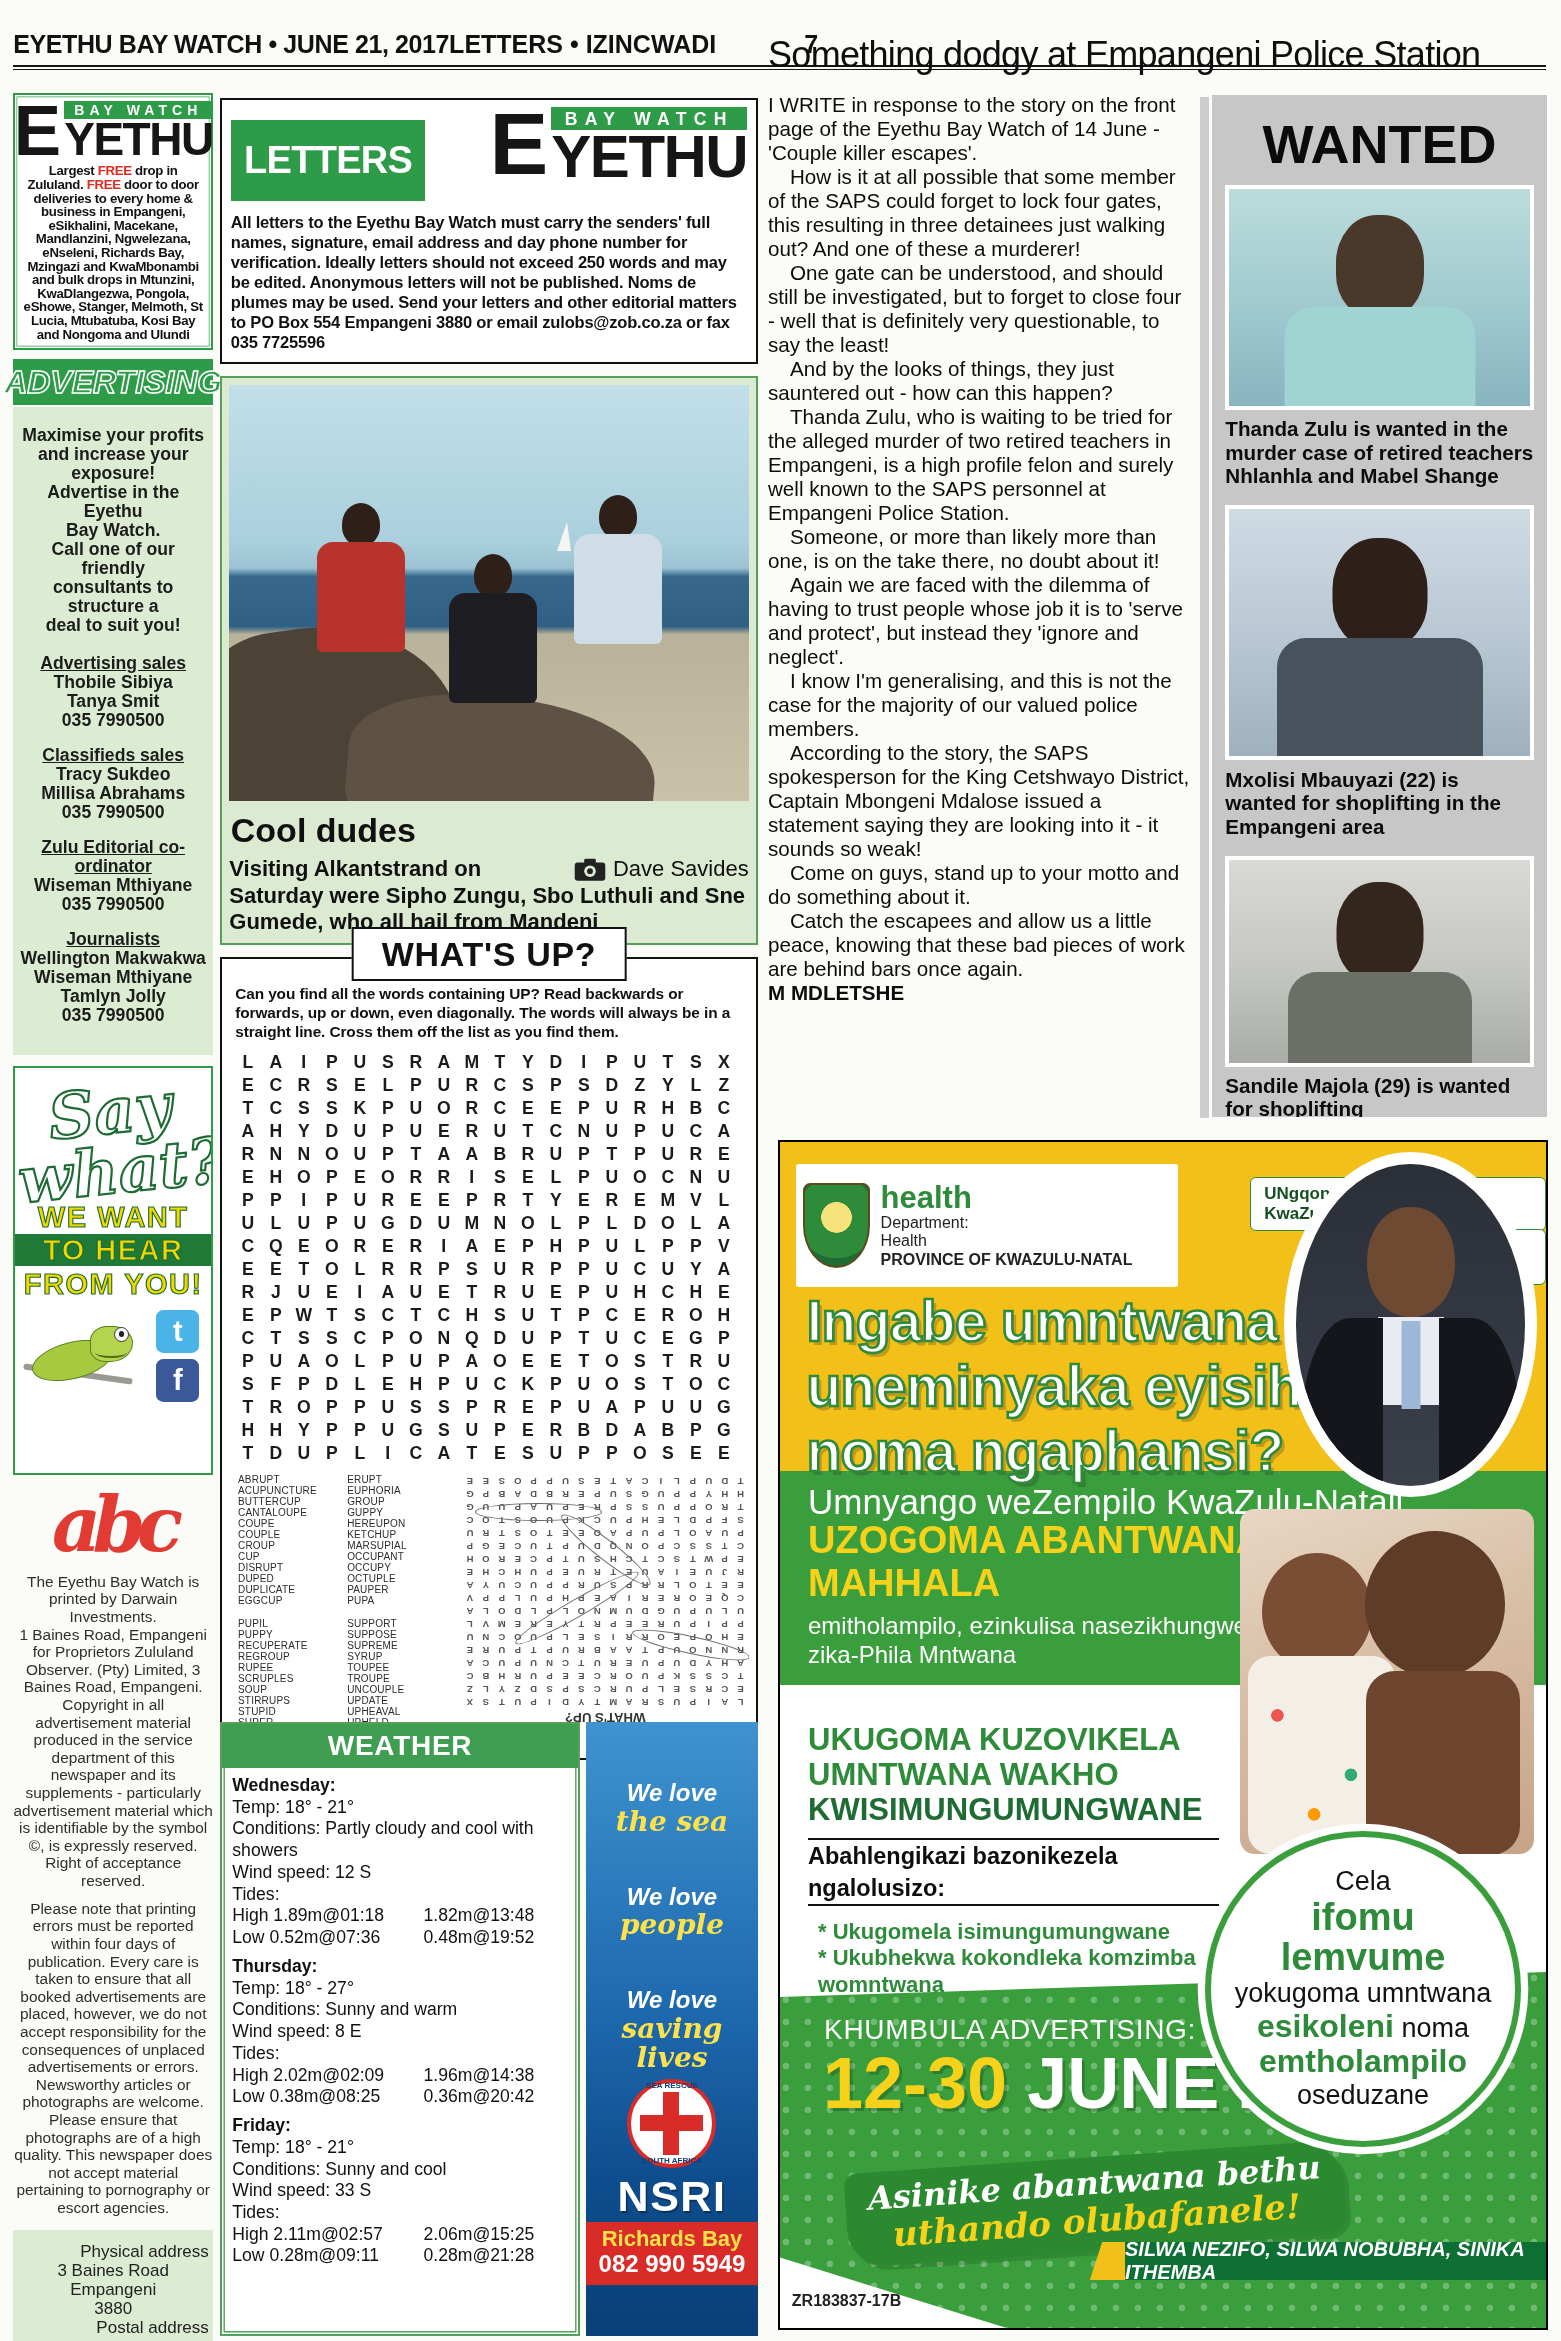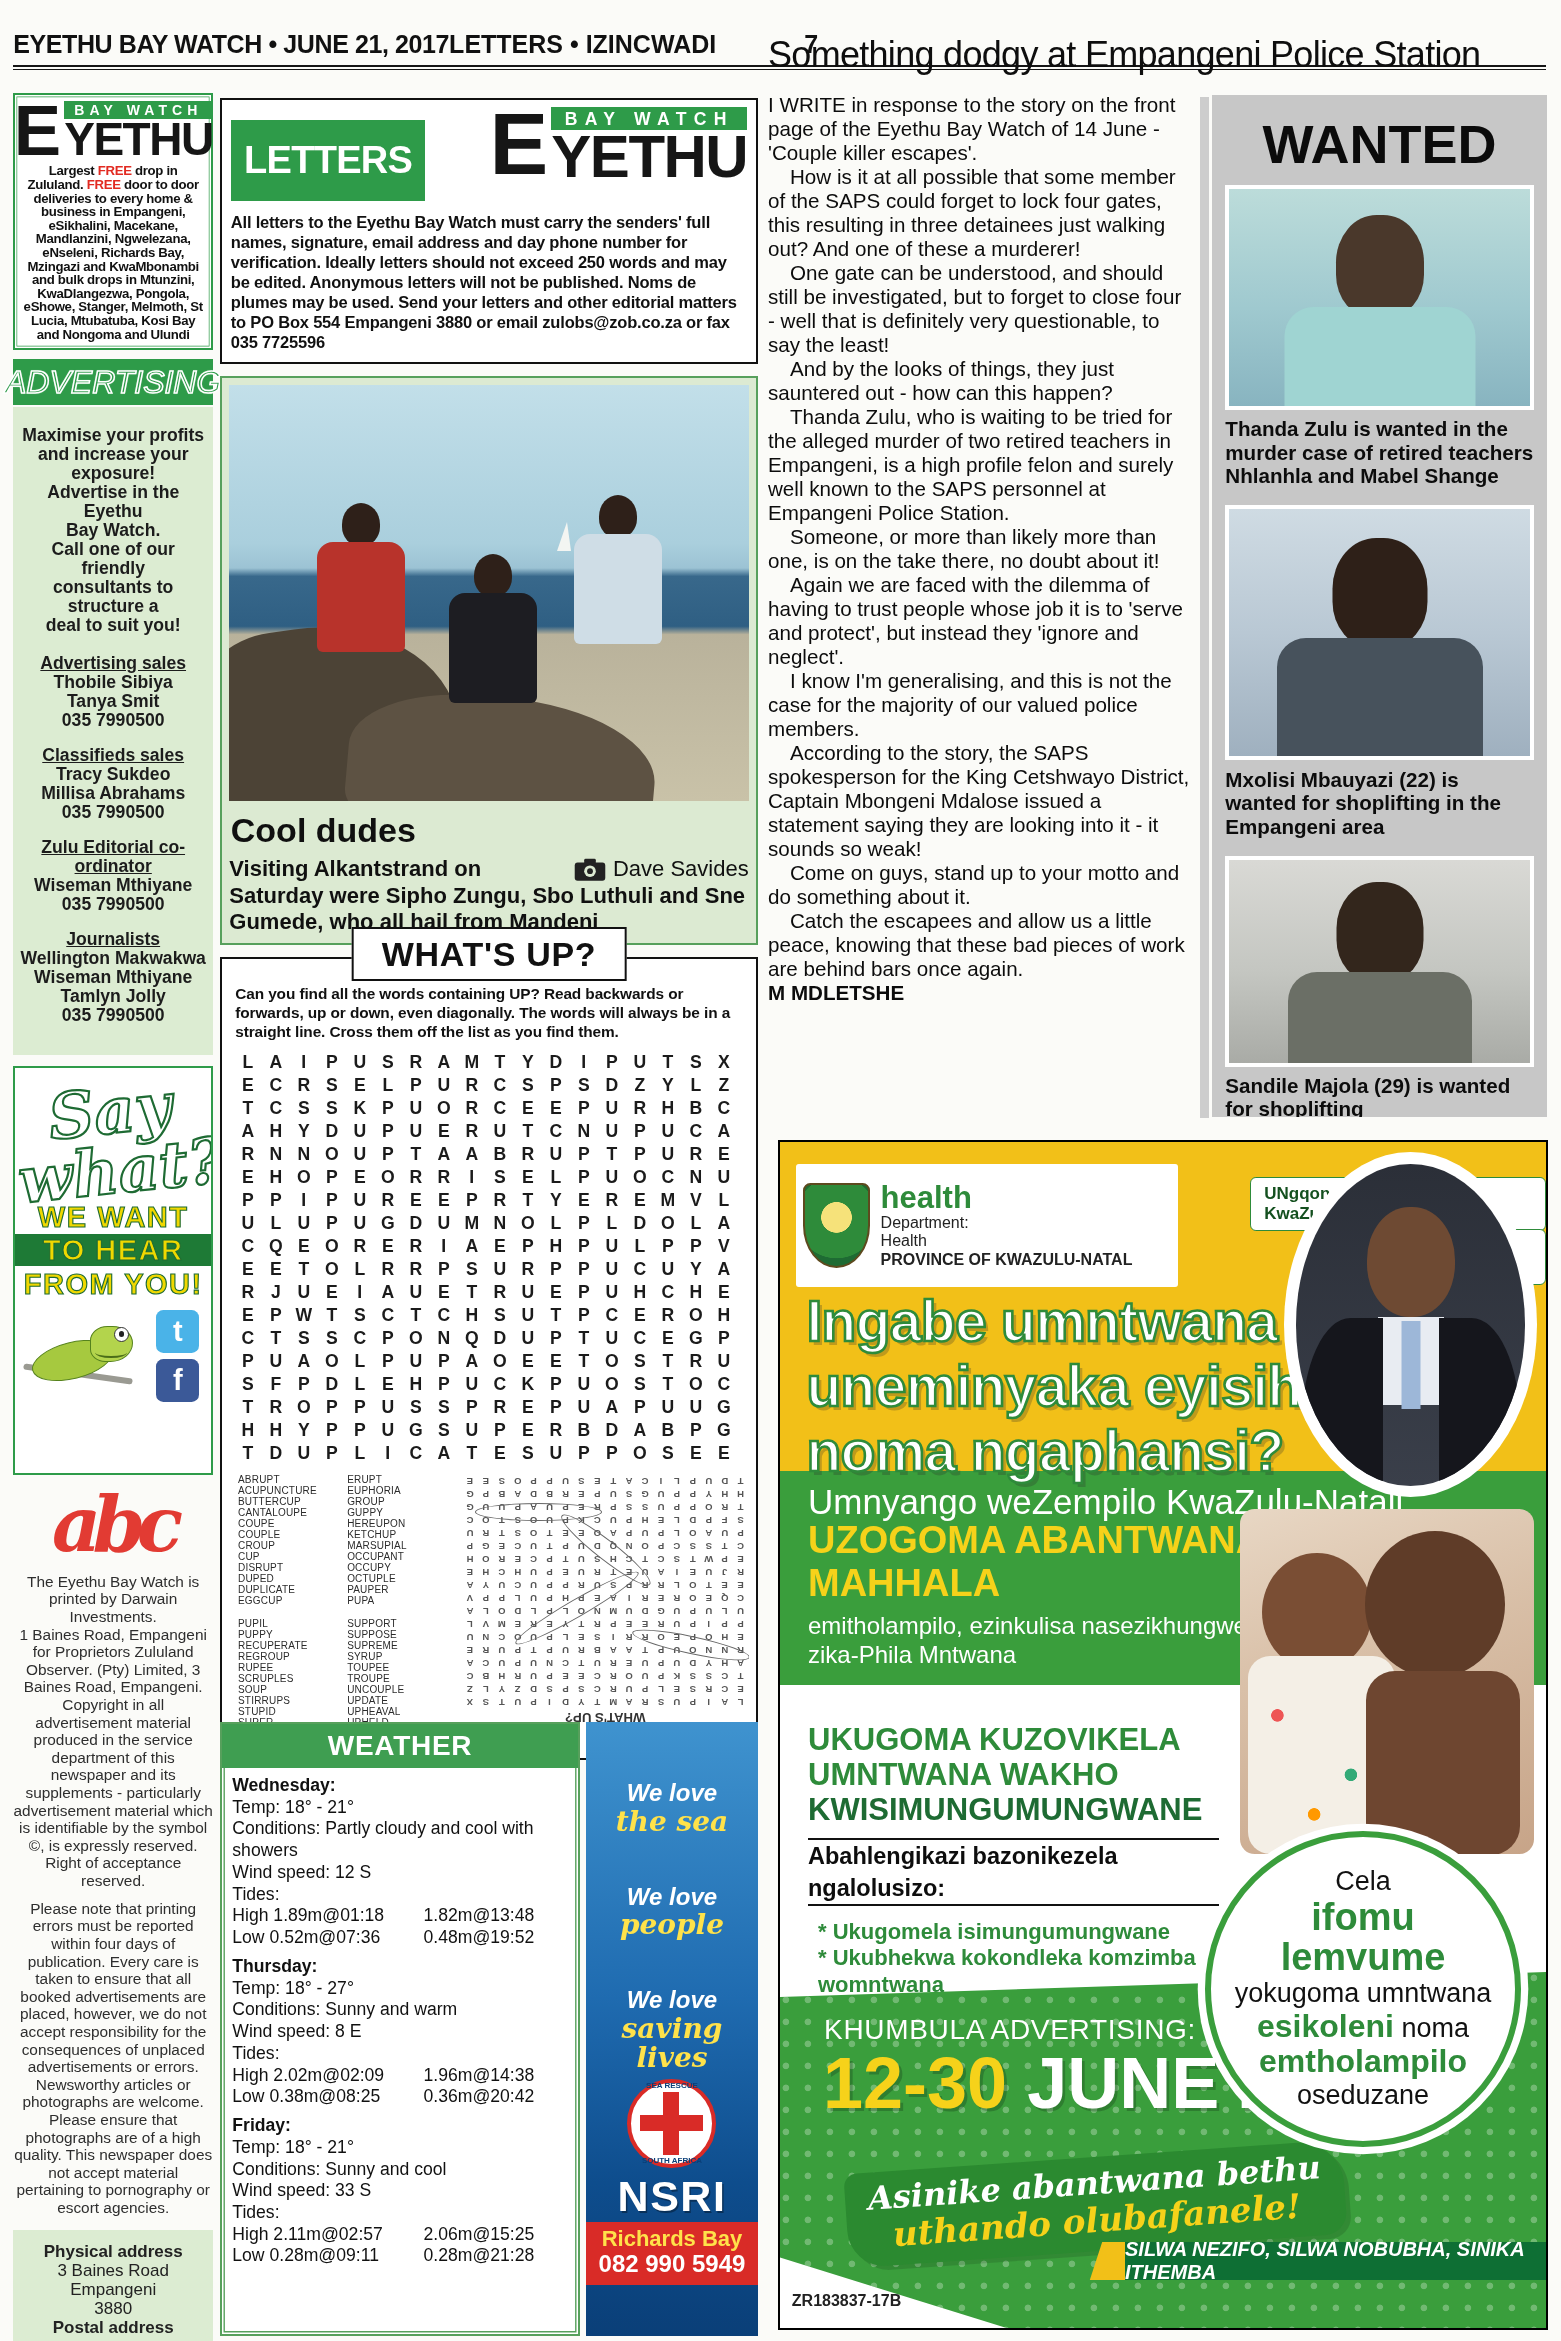--- a/index.html
+++ b/index.html
@@ -20,21 +20,21 @@
   .masthead-box{border:2.9px solid #2e9b49;background:#fff;padding:5.9px 4.4px 7.3px;box-shadow:inset 0 0 0 1.5px #fff, inset 0 0 0 2.2px #2e9b49;}
   .eyethu-logo{display:flex;align-items:flex-start;justify-content:center;}
   .eyethu-e{font-size:71px;line-height:59px;font-weight:bold;letter-spacing:-2.9px;color:#161616;}
   .eyethu-right{display:flex;flex-direction:column;margin-left:6px;}
   .baywatch-bar{background:#2e9b49;color:#fff;font-weight:bold;font-size:14px;letter-spacing:5.1px;text-align:center;padding:1.5px 4.4px 0.7px;}
   .eyethu-rest{font-size:46px;line-height:41px;font-weight:bold;letter-spacing:-1.5px;color:#161616;}
   .masthead-blurb{margin-top:4.4px;font-size:13.2px;line-height:13.6px;font-weight:bold;text-align:center;letter-spacing:-0.3px;}
   .masthead-blurb .red{color:#e22a21;}
 
   .adv-banner{margin-top:8.8px;background:#2e9b49;height:46px;display:flex;align-items:center;justify-content:center;
-    font-size:32px;font-weight:normal;font-style:italic;color:#2e9b49;-webkit-text-stroke:1.5px #ffffff;text-shadow:0 0 1.5px #fff;}
+    font-size:32px;font-weight:bold;font-style:italic;color:#2e9b49;-webkit-text-stroke:1.5px #ffffff;text-shadow:0 0 1.5px #fff;}
   .adv-box{background:#dcecd2;margin-top:1.5px;padding:19px 5.9px 14.7px;text-align:center;font-weight:bold;font-size:17.6px;line-height:19px;color:#1c1c1c;}
   .adv-pitch{white-space:pre-line;margin-bottom:19px;}
   .adv-sec{margin-bottom:16px;}
   .adv-sec-title{text-decoration:underline;}
 
   .saywhat-box{margin-top:10.3px;border:2.9px solid #2e9b49;background:#fff;height:405px;text-align:center;position:relative;overflow:hidden;}
   .say-script{font-family:"DejaVu Serif",serif;font-style:italic;font-weight:bold;color:#fff;
     -webkit-text-stroke:2.2px #1e6b33;font-size:63px;line-height:60px;transform:rotate(-6deg);margin-top:13.2px;}
   .wewant{font-weight:bold;font-size:29px;line-height:32px;color:#f0d800;-webkit-text-stroke:1.1px #1e6b33;letter-spacing:1.5px;}
   .tohear-band{background:#1e7a36;margin:1.5px 0;}
@@ -48,21 +48,21 @@
   .g-mouth{position:absolute;left:68px;top:28px;width:32px;height:8.8px;border-bottom:2.2px solid #4a6d18;border-radius:0 0 50% 50%;}
   .social{display:flex;flex-direction:column;gap:5.9px;}
   .icon-sq{width:43px;height:43px;border-radius:7.3px;color:#fff;font-weight:bold;font-size:29px;display:flex;align-items:center;justify-content:center;}
   .tw{background:#4ab3e8;}
   .fb{background:#3b5998;}
 
   .abc-logo{font-family:"DejaVu Serif",serif;font-weight:bold;font-style:italic;color:#e23b33;
     font-size:76px;line-height:76px;letter-spacing:-8.8px;text-align:center;margin:11.8px 0 4.4px;}
   .imprint-text,.notice-text{font-size:15.4px;line-height:17.6px;text-align:center;color:#2e2e2e;white-space:pre-line;margin-top:10.3px;}
   .addr-box{background:#dcecd2;margin-top:13.2px;padding:11.8px 4.4px;text-align:center;font-size:17px;line-height:19px;color:#222;}
-  .addr-title{font-weight:bold;}
+  .addr-title{font-weight:normal;text-align:right;}
 
   
   .col-mid{position:absolute;left:220px;top:98px;width:538px;}
   .policy-box{border:2.9px solid #111;background:#fff;padding:7.3px 8.8px 10.3px;}
   .policy-head{display:flex;align-items:flex-start;justify-content:space-between;margin-bottom:10.3px;}
   .letters-tab{background:#2e9b49;color:#fff;font-weight:bold;font-size:38px;letter-spacing:-0.7px;
     padding:19px 13.2px;margin-top:13.2px;}
   .policy-logo .eyethu-e{font-size:88px;line-height:73px;}
   .policy-logo .baywatch-bar{font-size:17.6px;letter-spacing:7.3px;}
   .policy-logo .eyethu-rest{font-size:60px;line-height:54px;}

